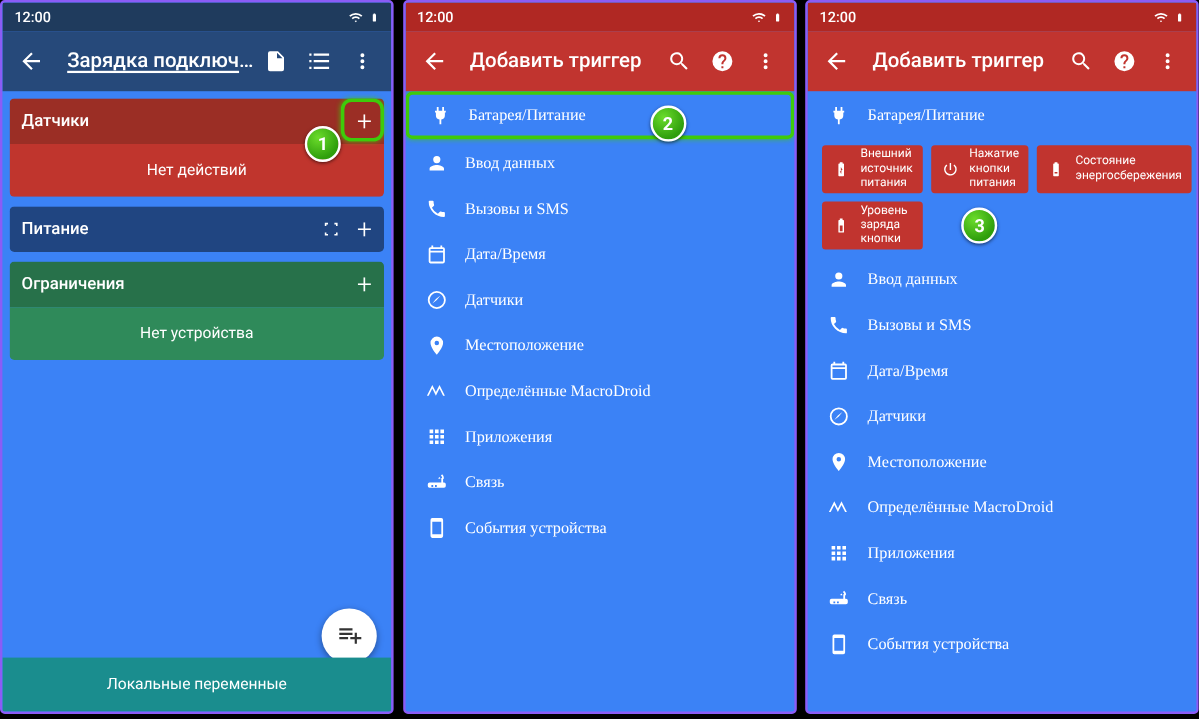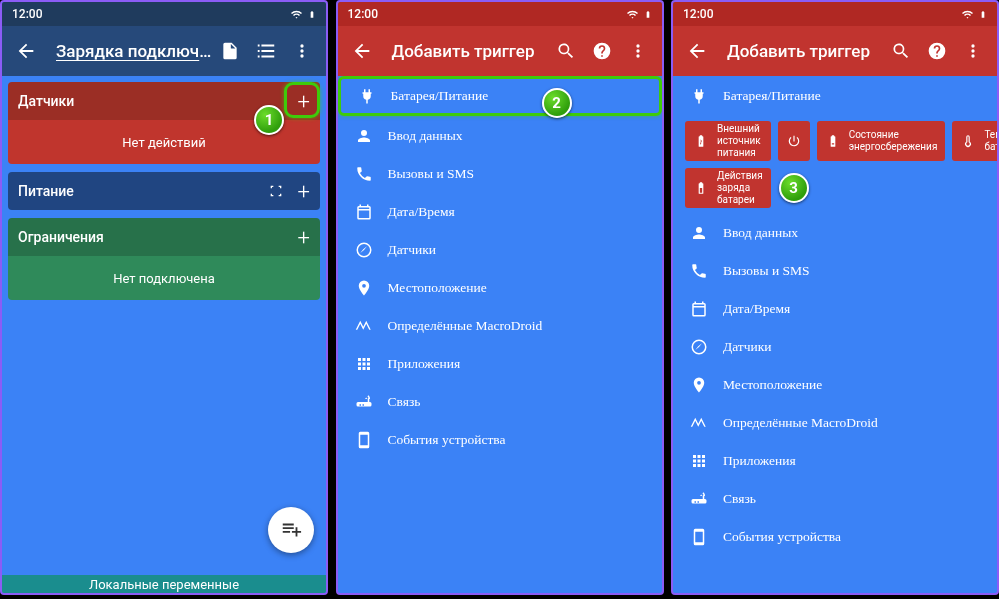--- a/index.html
+++ b/index.html
@@ -110,21 +110,21 @@
     width: 46px; height: 46px;
     border-radius: 50%;
     background: #fff;
     display: flex; align-items: center; justify-content: center;
     box-shadow: 0 2px 6px rgba(0,0,0,0.4);
     cursor: pointer;
   }
   .bottom-bar {
     position: absolute;
     bottom: 0; left: 0; right: 0;
-    height: 18px;
+    height: 45px;
     background: #1a8d8e;
     display: flex; align-items: center; justify-content: center;
     font-size: 13px;
     cursor: pointer;
   }
 
   
   .list {
     overflow: hidden;
   }
@@ -323,21 +323,21 @@
             </svg>
           <span class="plus">+</span>
         </span>
       </div>
     </div>
     <div class="section sec-con">
       <div class="sec-head">
         <span>Ограничения</span>
         <span class="plus">+</span>
       </div>
-      <div class="sec-body">Нет подключена</div>
+      <div class="sec-body">Нет устройства</div>
     </div>
   </div>
 
   <div class="highlight-plus" style="top:80px; right:6px;"></div>
   <div class="marker m1">1</div>
 
   <div class="fab">
     <svg width="22" height="22" viewBox="0 0 24 24" fill="#333">
         <use href="#i-playlist"></use>
       </svg>
@@ -519,20 +519,21 @@
             </svg>
           </span>
         <span>Внешний источник питания</span>
       </div>
       <div class="chip">
         <span class="ch-ic">
             <svg width="14" height="14" viewBox="0 0 24 24" fill="#fff">
               <use href="#i-powerbtn"></use>
             </svg>
           </span>
+        <span>Нажатие кнопки питания</span>
       </div>
       <div class="chip">
         <span class="ch-ic">
             <svg width="14" height="14" viewBox="0 0 24 24" fill="#fff">
               <use href="#i-batlow"></use>
             </svg>
           </span>
         <span>Состояние энергосбережения</span>
       </div>
       <div class="chip">
@@ -542,21 +543,21 @@
             </svg>
           </span>
         <span>Температура батареи</span>
       </div>
       <div class="chip">
         <span class="ch-ic">
             <svg width="14" height="14" viewBox="0 0 24 24" fill="#fff">
               <use href="#i-batlevel"></use>
             </svg>
           </span>
-        <span>Действия заряда батареи</span>
+        <span>Уровень заряда кнопки</span>
       </div>
       <div class="chip chip-empty">
         <div class="marker" style="position:absolute; left:50%; top:50%; transform:translate(-50%,-50%);">3</div>
       </div>
     </div>
 
     <div class="list-item">
       <span class="li-icon">
           <svg width="18" height="18" viewBox="0 0 24 24" fill="#fff">
             <use href="#i-person"></use>

